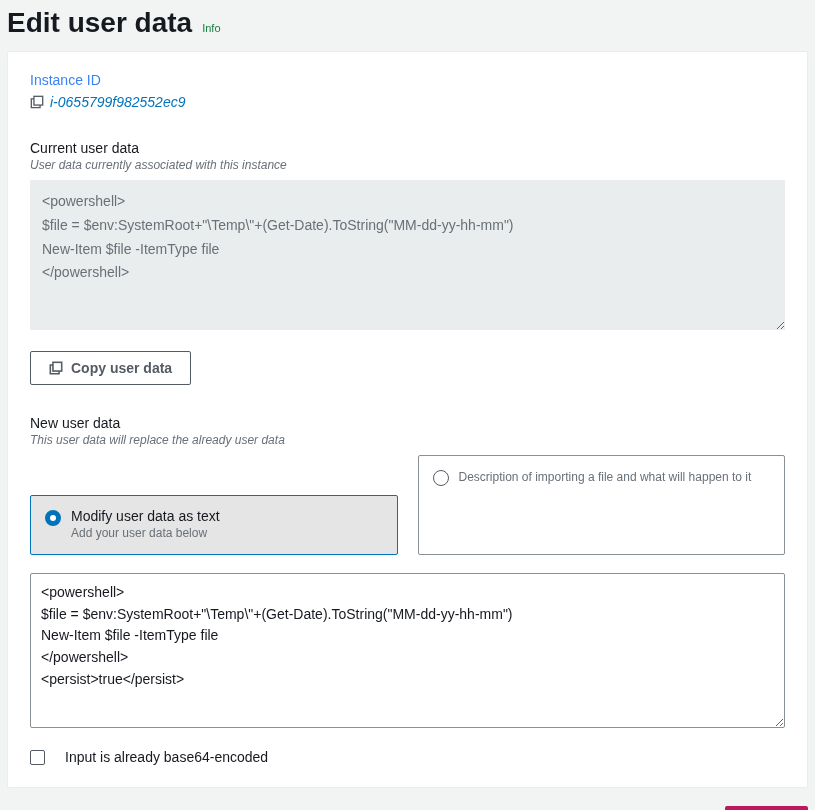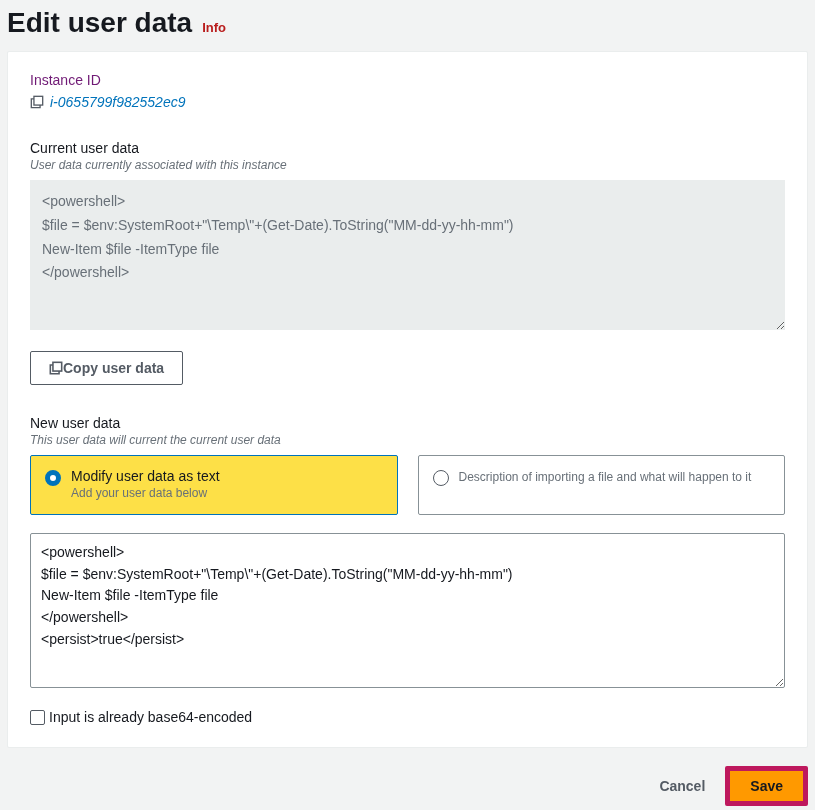--- a/index.html
+++ b/index.html
@@ -15,35 +15,35 @@
       align-items: baseline;
       gap: 10px;
       padding: 0 0 12px 0;
     }
     .page-title {
       font-size: 28px;
       font-weight: 700;
       color: #16191f;
     }
     .info-link {
-      color: #b91c1c;
-      font-size: 13px;
-      font-weight: 700;
+      color: #15803d;
+      font-size: 11px;
+      font-weight: 400;
       cursor: pointer;
     }
     .panel {
       background: #fff;
       border: 1px solid #eaeded;
       border-radius: 2px;
       padding: 20px 22px 22px 22px;
     }
     .field-label {
       font-size: 14px;
       font-weight: 400;
-      color: #701a75;
+      color: #3b82f6;
       margin-bottom: 6px;
     }
     .instance-row {
       display: flex;
       align-items: center;
       gap: 6px;
       margin-top: 4px;
       font-style: italic;
     }
     .copy-icon {
@@ -88,40 +88,42 @@
       background: #fff;
       border: 1px solid #545b64;
       border-radius: 2px;
       padding: 8px 18px;
       font-size: 14px;
       font-weight: 700;
       color: #545b64;
       cursor: pointer;
       display: inline-flex;
       align-items: center;
+      gap: 8px;
     }
     .radio-tiles {
       display: flex;
       gap: 20px;
       margin-top: 8px;
     }
     .radio-tile {
       flex: 1;
       border: 1px solid #879196;
       border-radius: 2px;
       padding: 12px 14px 14px 14px;
       display: flex;
       align-items: flex-start;
       gap: 10px;
       cursor: pointer;
       background: #fff;
     }
     .radio-tile.selected {
       border-color: #0073bb;
-      background: #fde047;
+      background: #e5e5e5;
+      margin-top: 40px;
     }
     .radio-circle {
       width: 16px;
       height: 16px;
       border: 1px solid #545b64;
       border-radius: 50%;
       flex-shrink: 0;
       margin-top: 2px;
       position: relative;
       background: #fff;
@@ -152,21 +154,21 @@
       font-family: inherit;
       font-size: 14px;
       color: #16191f;
       line-height: 1.55;
       resize: both;
       margin-top: 18px;
     }
     .checkbox-row {
       display: flex;
       align-items: center;
-      gap: 4px;
+      gap: 20px;
       margin-top: 18px;
     }
     .checkbox {
       width: 15px;
       height: 15px;
       border: 1px solid #545b64;
       border-radius: 2px;
       background: #fff;
       cursor: pointer;
     }
@@ -230,21 +232,21 @@
       <svg class="copy-icon" viewBox="0 0 16 16" fill="none" stroke="#545b64" stroke-width="1.8">
         <rect x="4.5" y="1.5" width="10" height="10"></rect>
         <path d="M11.5 11.5 V14.5 H1.5 V4.5 H4.5"></path>
       </svg>
       <span>Copy user data</span>
     </button>
   </div>
 
   <div class="section">
     <div class="section-label">New user data</div>
-    <div class="section-desc">This user data will current the current user data</div>
+    <div class="section-desc">This user data will replace the already user data</div>
 
     <div class="radio-tiles">
       <label class="radio-tile selected">
         <span class="radio-circle"></span>
         <span class="radio-content">
           <div class="radio-title">Modify user data as text</div>
           <div class="radio-desc">Add your user data below</div>
         </span>
       </label>
       <label class="radio-tile">

